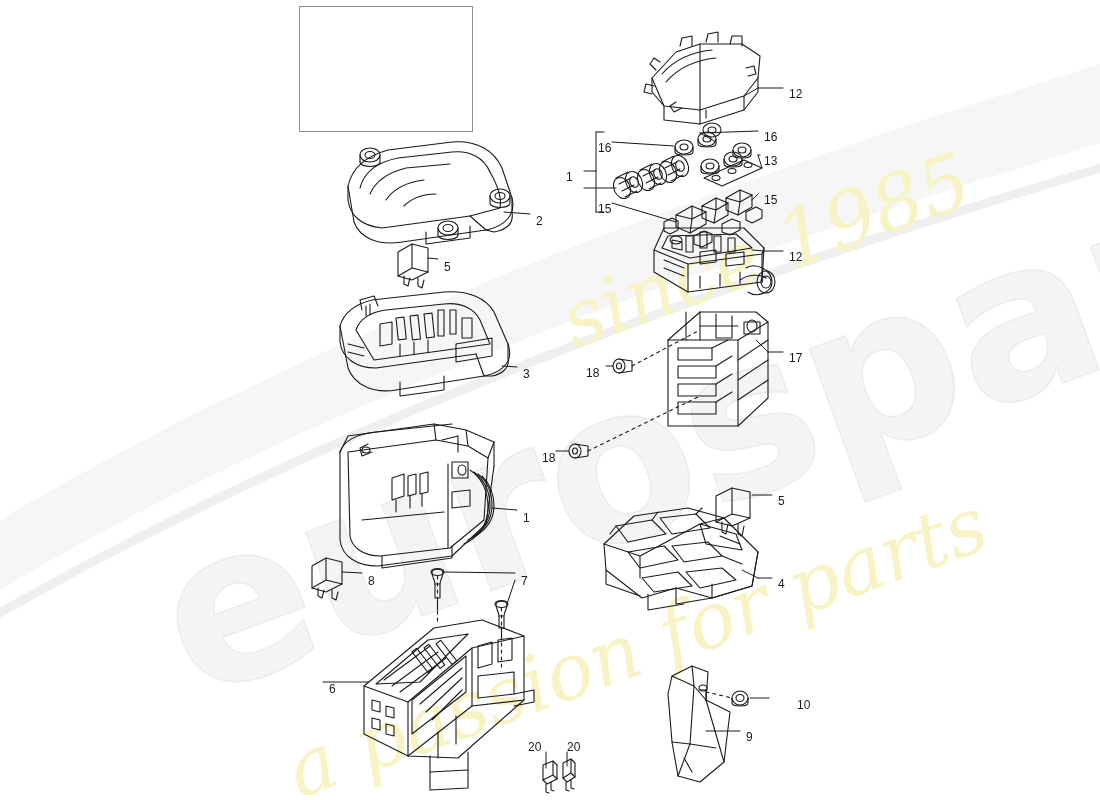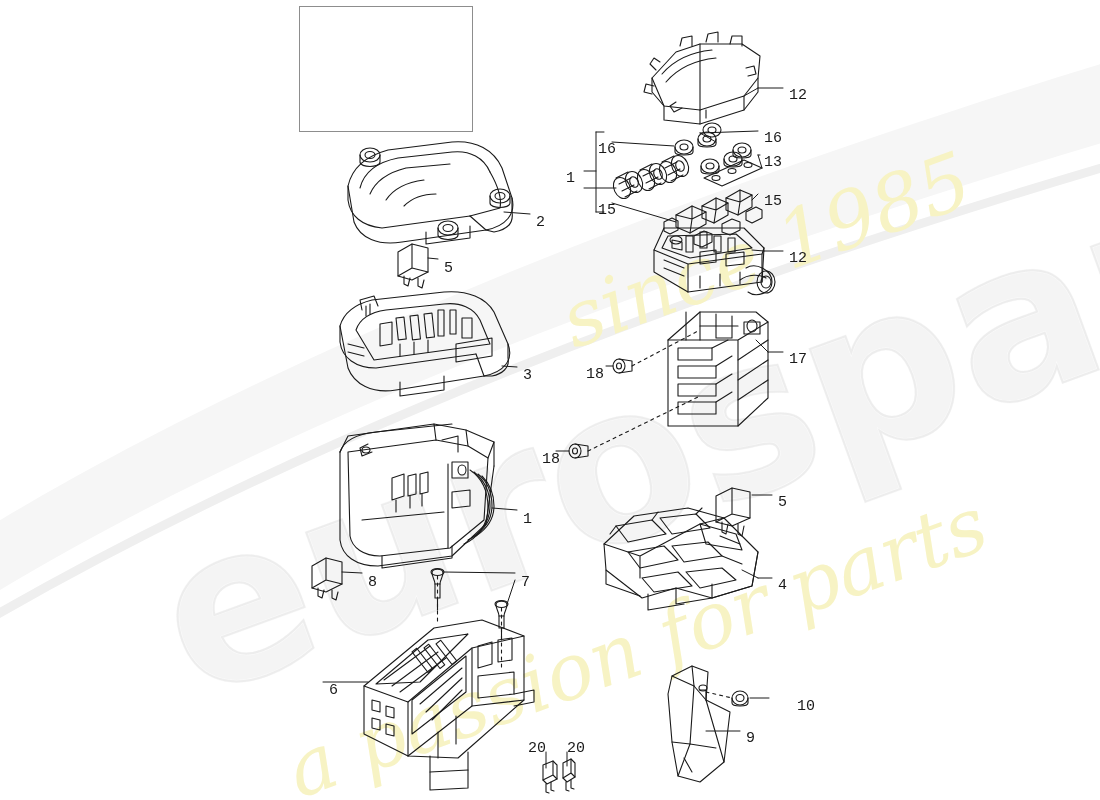--- a/index.html
+++ b/index.html
@@ -10,22 +10,22 @@
     overflow:hidden;
     position:relative;
   }
   #stage{position:absolute;left:0;top:0;width:1100px;height:800px;}
   .layer{position:absolute;left:0;top:0;width:1100px;height:800px;}
   #wm{z-index:1;}
   #art{z-index:3;}
   #labels{z-index:4;}
   .lbl{
     position:absolute;
-    font-family:Liberation Mono, monospace;
-    font-size:15px;
+    font-family:Liberation Sans, sans-serif;
+    font-size:12px;
     color:#1a1a1a;
     letter-spacing:0px;
     white-space:nowrap;
     line-height:1;
   }
   .inset-box{
     position:absolute;
     left:299px;top:6px;width:172px;height:124px;
     border:1px solid #8d8d8d;
     background:#ffffff;

